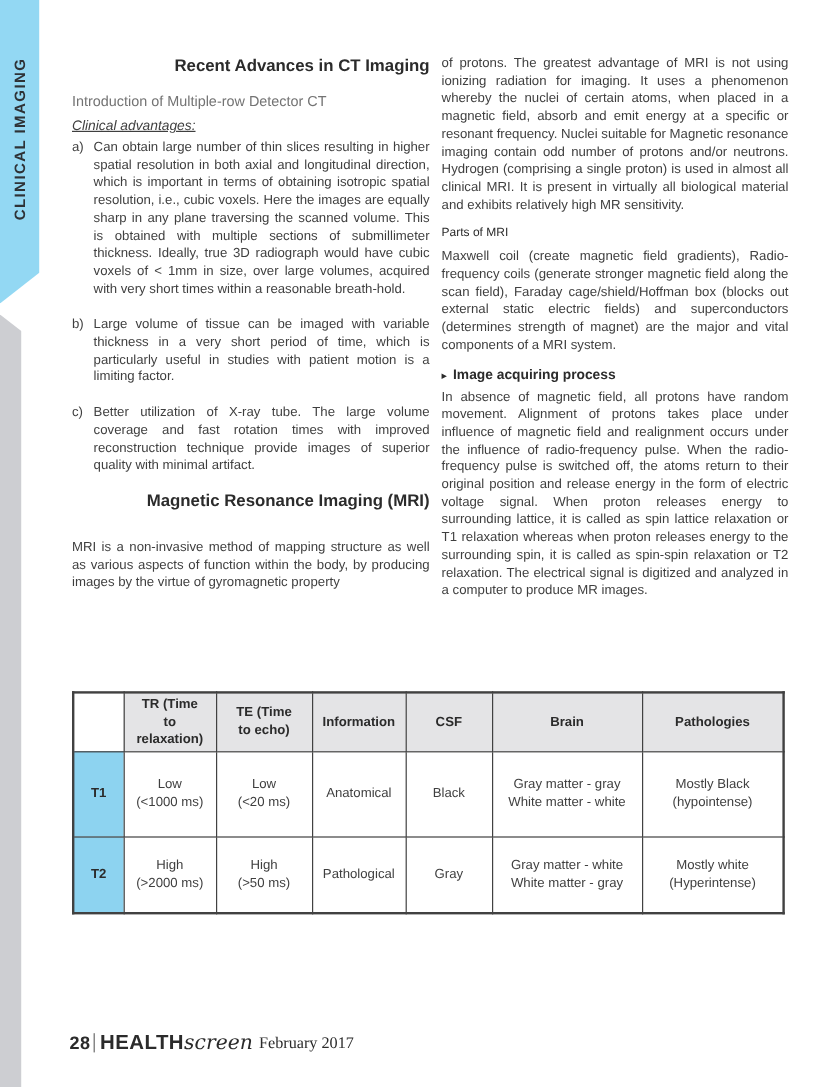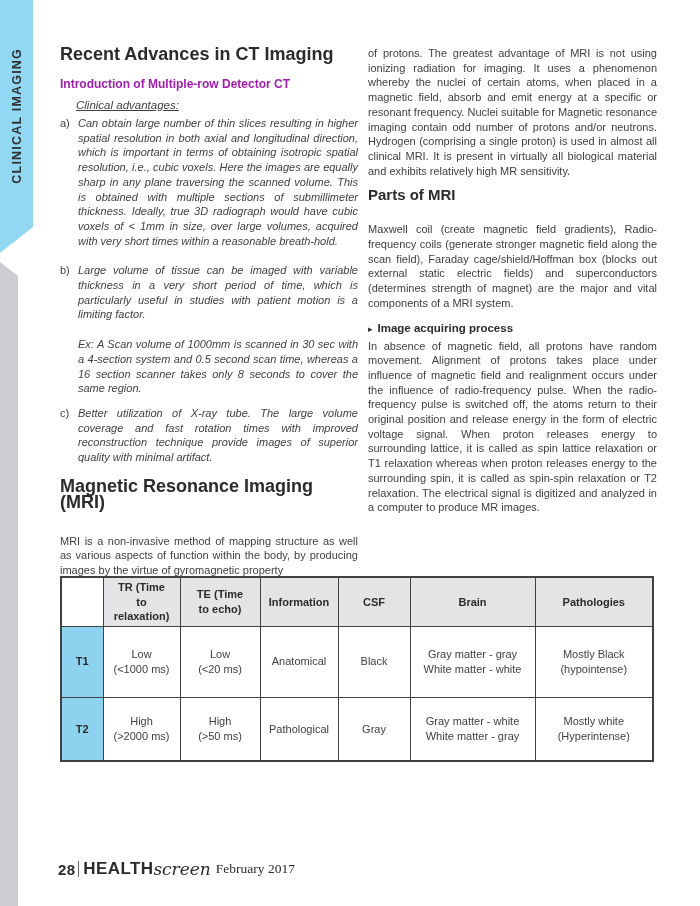--- a/index.html
+++ b/index.html
@@ -37,36 +37,36 @@
     clip-path:polygon(0 0,100% 14px,100% 100%,0 100%);
   }
   
   .col{position:absolute;top:46px;}
   .col-left{left:60px;width:298px;}
   .col-right{left:368px;width:289px;}
   .col p{
     font-size:11px;line-height:14.7px;text-align:justify;margin:0 0 10px 0;
   }
   h1.doc{
-    font-size:18px;font-weight:bold;color:#2B2B2B;margin:0 0 9px 0;line-height:16px;
+    font-size:14px;font-weight:bold;color:#2B2B2B;margin:0 0 9px 0;line-height:16px;text-align:right;
   }
   h1.doc.mri{margin-top:13px;margin-bottom:24px;}
   h2.doc{
-    font-size:12px;font-weight:bold;color:#a21caf;margin:15px 0 7px 0;line-height:14px;
+    font-size:12px;font-weight:normal;color:#737373;margin:15px 0 7px 0;line-height:14px;
   }
   h3.doc{
-    font-size:15px;font-weight:bold;color:#2B2B2B;margin:0 0 20px 0;line-height:14px;
+    font-size:10px;font-weight:normal;color:#2B2B2B;margin:0 0 5px 0;line-height:14px;
   }
   .advantages{
     font-size:11.5px;font-style:italic;text-decoration:underline;
-    margin:0 0 4px 16px;line-height:14px;
+    margin:0 0 4px 0;line-height:14px;
   }
   .li{position:relative;padding-left:18px;margin:0 0 15px 0;}
   .li .marker{position:absolute;left:0;top:0;font-size:11px;line-height:14.7px;}
-  .li p{margin:0;font-style:italic;}
+  .li p{margin:0;}
   .li.ex{margin-bottom:10px;}
   .li.item-c{margin-bottom:0;}
   .bullet-head{display:flex;align-items:baseline;margin:0 0 4px 0;}
   .bullet-head .tri{font-size:9px;margin-right:5px;color:#2B2B2B;}
   .bullet-head .bh-label{font-size:11.5px;font-weight:bold;color:#2B2B2B;line-height:14px;}
   
   .mri-table{
     position:absolute;left:60px;top:576px;border-collapse:collapse;
     table-layout:fixed;width:592px;
   }
@@ -115,23 +115,20 @@
     <h2 class="doc">Introduction of Multiple-row Detector CT</h2>
     <div class="advantages">Clinical advantages:</div>
 
     <div class="li item-a">
       <span class="marker">a)</span>
       <p>Can obtain large number of thin slices resulting in higher spatial resolution in both axial and longitudinal direction, which is important in terms of obtaining isotropic spatial resolution, i.e., cubic voxels. Here the images are equally sharp in any plane traversing the scanned volume. This is obtained with multiple sections of submillimeter thickness.  Ideally, true 3D radiograph would have cubic voxels of &lt; 1mm in size, over large volumes, acquired with very short times within a reasonable breath-hold.</p>
     </div>
     <div class="li item-b">
       <span class="marker">b)</span>
       <p>Large volume of tissue can be imaged with variable thickness in a very short period of time, which is particularly useful in studies with patient motion is a limiting factor.</p>
-    </div>
-    <div class="li ex">
-      <p>Ex: A Scan volume of 1000mm is scanned in 30 sec with a 4-section system and 0.5 second scan time, whereas a 16 section scanner takes only 8 seconds to cover the same region.</p>
     </div>
     <div class="li item-c">
       <span class="marker">c)</span>
       <p>Better utilization of X-ray tube. The large volume coverage and fast rotation times with improved reconstruction technique provide images of superior quality with minimal artifact.</p>
     </div>
 
     <h1 class="doc mri">Magnetic Resonance Imaging (MRI)</h1>
     <p>MRI is a non-invasive method of mapping structure as well as various aspects of function within the body, by producing images by the virtue of gyromagnetic property</p>
   </div>
 

